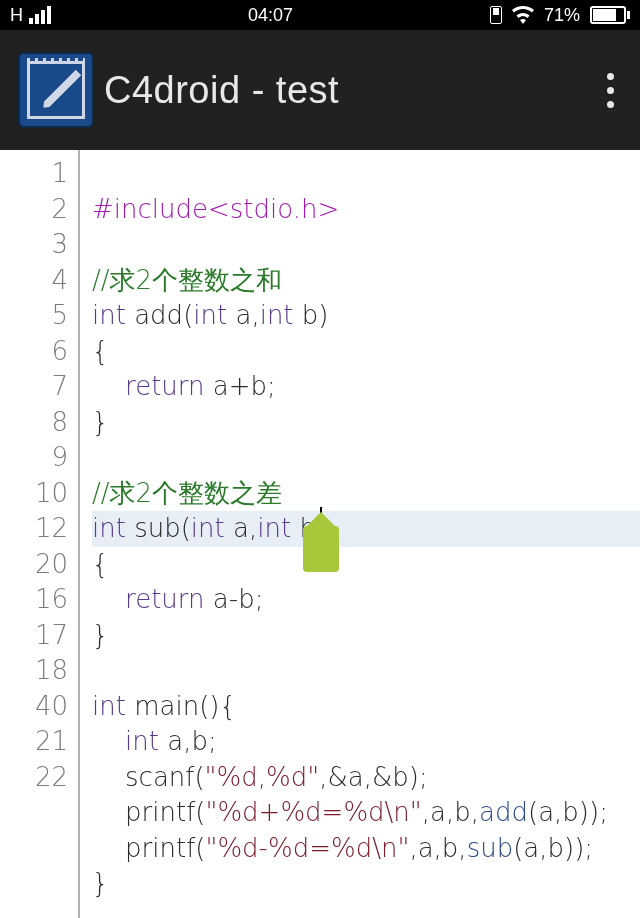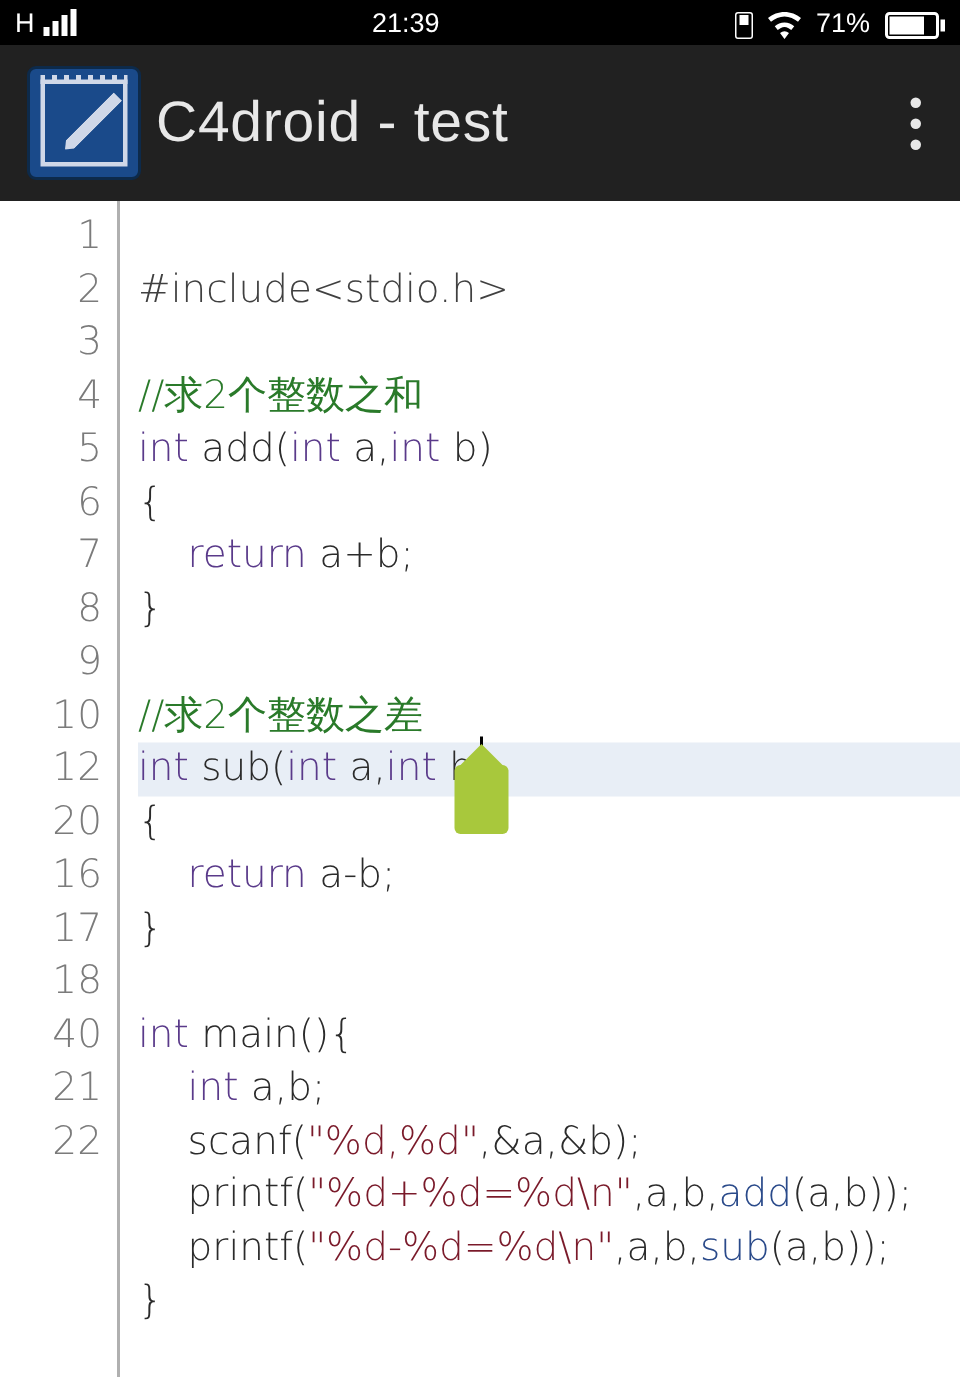--- a/index.html
+++ b/index.html
@@ -1,45 +1,45 @@
 <!DOCTYPE html>
 <html><head>
   <meta charset="utf-8">
   <style>
     * { margin: 0; padding: 0; box-sizing: border-box; }
     body { width: 640px; height: 918px; overflow: hidden; font-family: Arial, Helvetica, sans-serif; background: #fff; }
     .status-bar { height: 30px; background: #000; color: #fff; display: flex; align-items: center; justify-content: space-between; padding: 0 10px; font-size: 18px; }
     .status-left { display: flex; align-items: center; gap: 6px; }
-    .status-right { display: flex; align-items: flex-end; gap: 10px; }
+    .status-right { display: flex; align-items: center; gap: 10px; }
     .signal-bars { display: inline-flex; align-items: flex-end; gap: 2px; }
     .signal-bars span { width: 4px; background: #fff; display: inline-block; }
     .signal-bars span:nth-child(1){height:6px;} .signal-bars span:nth-child(2){height:10px;}
     .signal-bars span:nth-child(3){height:14px;} .signal-bars span:nth-child(4){height:18px;}
     .battery-icon { display: inline-flex; align-items: center; }
     .battery-body { width: 36px; height: 18px; border: 2px solid #fff; border-radius: 3px; position: relative; }
     .battery-fill { position: absolute; left: 1px; top: 1px; bottom: 1px; width: 71%; background: #fff; }
     .battery-tip { width: 3px; height: 8px; background: #fff; margin-left: 1px; }
     .charge-icon { width: 12px; height: 18px; border: 1px solid #fff; border-radius: 2px; position: relative; }
     .charge-icon::before { content:""; position:absolute; top:1px; left:2px; right:2px; bottom:1px; background: linear-gradient(#fff 50%, transparent 50%); }
     .wifi-icon svg { display: block; }
-    .app-bar { height: 104px; background: #212121; display: flex; align-items: center; padding: 0 0 0 18px; }
+    .app-bar { height: 120px; background: #212121; display: flex; align-items: center; padding: 0 0 0 18px; }
     .app-logo { width: 76px; height: 76px; background: #1a4a8a; border-radius: 6px; display: flex; align-items: center; justify-content: center; border: 2px solid #0d2a4a; }
     .app-logo-inner { width: 58px; height: 58px; border: 3px solid #d0d8e8; position: relative; }
     .app-logo-inner::before { content:""; position:absolute; left:-3px; top:-6px; right:-3px; height:6px; background: repeating-linear-gradient(90deg, #d0d8e8 0 3px, transparent 3px 8px); }
     .app-logo-inner::after { content:""; position:absolute; width: 50px; height: 8px; background:#d0d8e8; transform: rotate(-45deg); left: 6px; top: 22px; clip-path: polygon(0 50%, 10% 0, 100% 0, 100% 100%, 10% 100%); }
     .app-title { color: #e8e8e8; font-size: 38px; font-weight: 400; margin-left: 10px; letter-spacing: 0.5px; flex: 1; }
     .menu-btn { width: 60px; height: 100%; display: flex; flex-direction: column; align-items: center; justify-content: center; gap: 7px; cursor: pointer; }
     .menu-btn span { width: 7px; height: 7px; background: #e8e8e8; border-radius: 50%; }
     .editor { display: flex; background: #fff; height: calc(918px - 134px); font-family: "DejaVu Sans", Arial, sans-serif; }
     .gutter { background: #fff; text-align: right; padding-right: 10px; padding-top: 6px; border-right: 2px solid #b0b0b0; color: #7b7b7b; font-size: 26px; line-height: 35.5px; width: 80px; flex-shrink: 0; font-weight: 300; }
     .gutter div { height: 35.5px; }
     .code { padding-top: 6px; padding-left: 12px; position: relative; flex: 1; }
     .code-line { font-size: 26px; line-height: 35.5px; height: 35.5px; white-space: pre; color: #2b2b2b; font-weight: 300; }
     .code-line.current { background: #e8eef6; }
-    .tok-preproc { color: #404040; }
+    .tok-preproc { color: #a21caf; }
     .tok-comment { color: #2a7a2a; }
     .tok-keyword { color: #5a3a8a; }
     .tok-string { color: #7a1a2a; }
     .tok-func { color: #2a4a8a; }
     .tok-num { color: #c04000; }
     .cursor-handle { position: absolute; width: 36px; height: 46px; background: #a8c83c; top: 376px; left: 223px; border-radius: 4px; }
     .cursor-handle::before { content:""; position:absolute; top:-14px; left:50%; transform: translateX(-50%); border-left: 18px solid transparent; border-right: 18px solid transparent; border-bottom: 18px solid #a8c83c; }
     .caret { position: absolute; width: 2px; height: 30px; background: #000; top: 357px; left: 240px; }
   </style>
 </head>
@@ -48,21 +48,21 @@
 <div class="status-bar">
   <div class="status-left">
     <span>H</span>
     <span class="signal-bars">
         <span></span>
         <span></span>
         <span></span>
         <span></span>
       </span>
   </div>
-  <div>21:39</div>
+  <div>04:07</div>
   <div class="status-right">
     <span class="charge-icon"></span>
     <span class="wifi-icon">
       <svg width="22" height="18" viewBox="0 0 22 18">
           <path fill="#fff" d="M11 18l3-4a5 5 0 00-6 0l3 4zm0-18C7 0 3 1.5 0 4l2 2.5C4.5 4.5 7.7 3 11 3s6.5 1.5 9 3.5L22 4C19 1.5 15 0 11 0zm0 7c-2.5 0-4.8 1-6.5 2.5l2 2.5C7.8 11 9.3 10 11 10s3.2 1 4.5 2l2-2.5C15.8 8 13.5 7 11 7z"></path>
         </svg>
     </span>
     <span>71%</span>
     <span class="battery-icon">
       <span class="battery-body">

